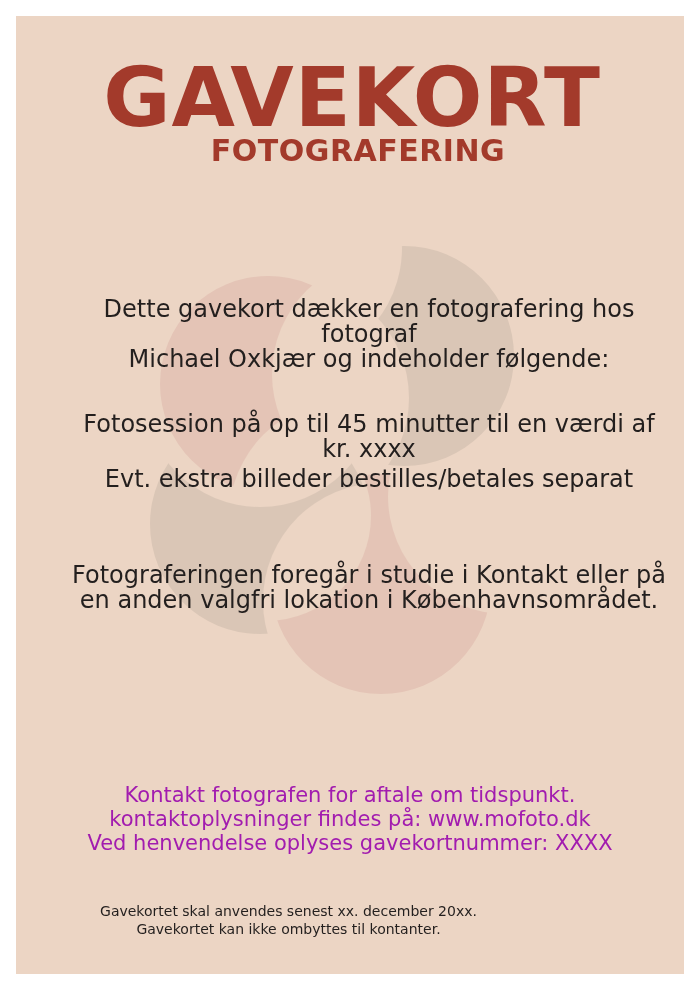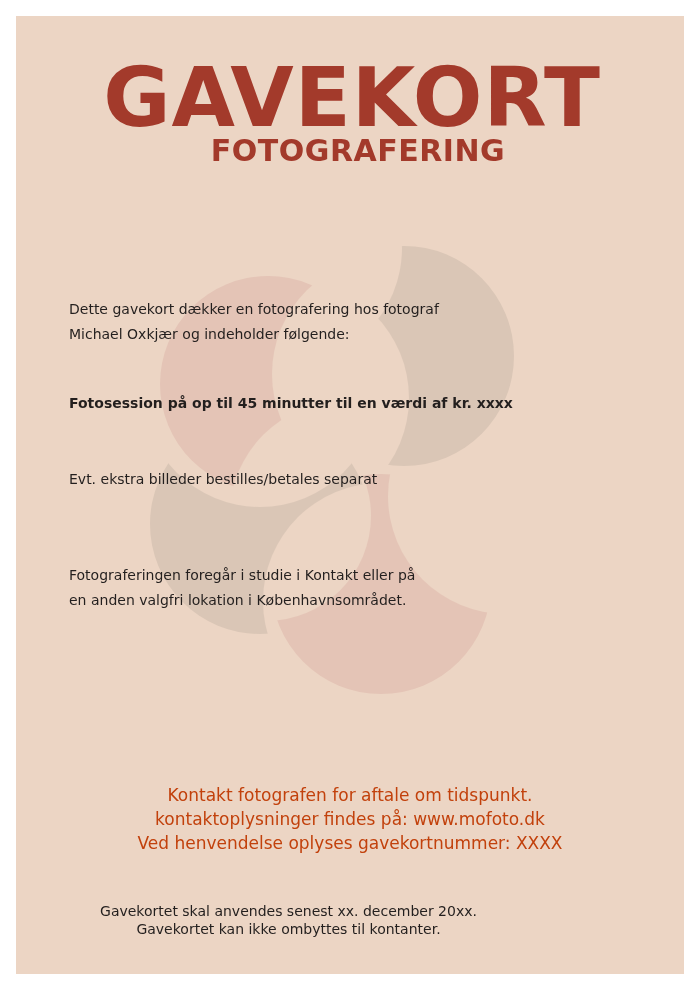--- a/index.html
+++ b/index.html
@@ -58,38 +58,39 @@
       letter-spacing: 0.5px;
       line-height: 40px;
       margin: 8px;
     }
     .body-text {
       position: absolute;
       left: 53px;
       width: 600px;
       color: #231f1e;
       font-family: "DejaVu Sans", sans-serif;
-      font-size: 14px;
+      font-size: 24px;
       line-height: 25px;
       margin: 0;
       white-space: pre-line;
+      text-align: center;
     }
     .p1 { top: 281px; }
-    .p2 { top: 375px; font-weight: bold; }
+    .p2 { top: 396px; }
     .p3 { top: 451px; }
     .p4 { top: 547px; }
     .contact {
       position: absolute;
       left: 0;
       width: 668px;
       top: 767px;
       text-align: center;
-      color: #c2410c;
+      color: #a21caf;
       font-family: "DejaVu Sans", sans-serif;
-      font-size: 17px;
+      font-size: 21px;
       line-height: 24px;
       margin: 0;
     }
     .contact div { white-space: nowrap; }
     .footer {
       position: absolute;
       left: 0;
       width: 545px;
       top: 886px;
       text-align: center;

